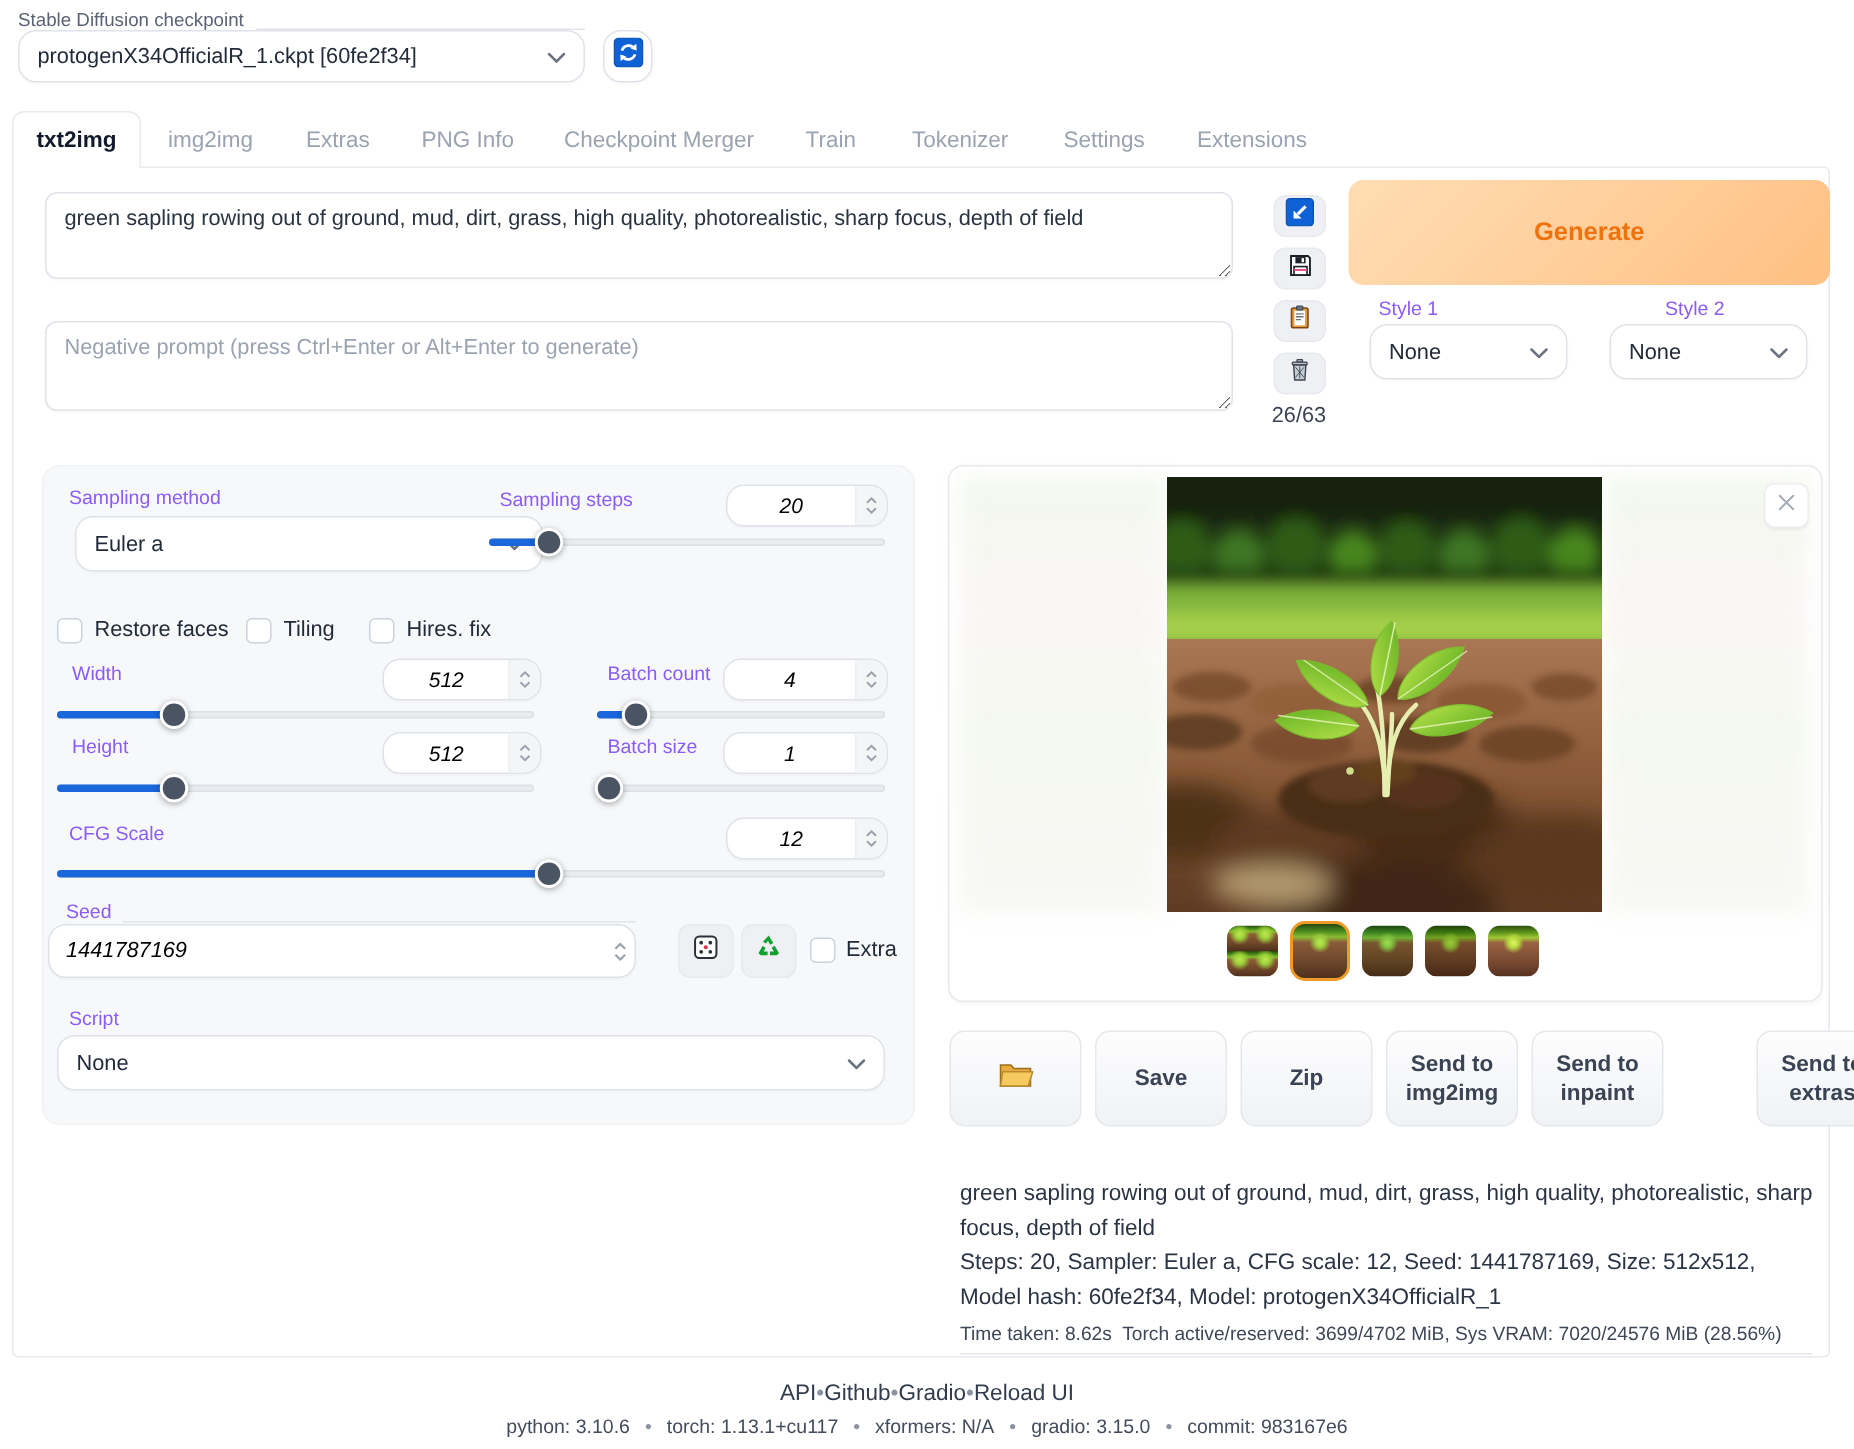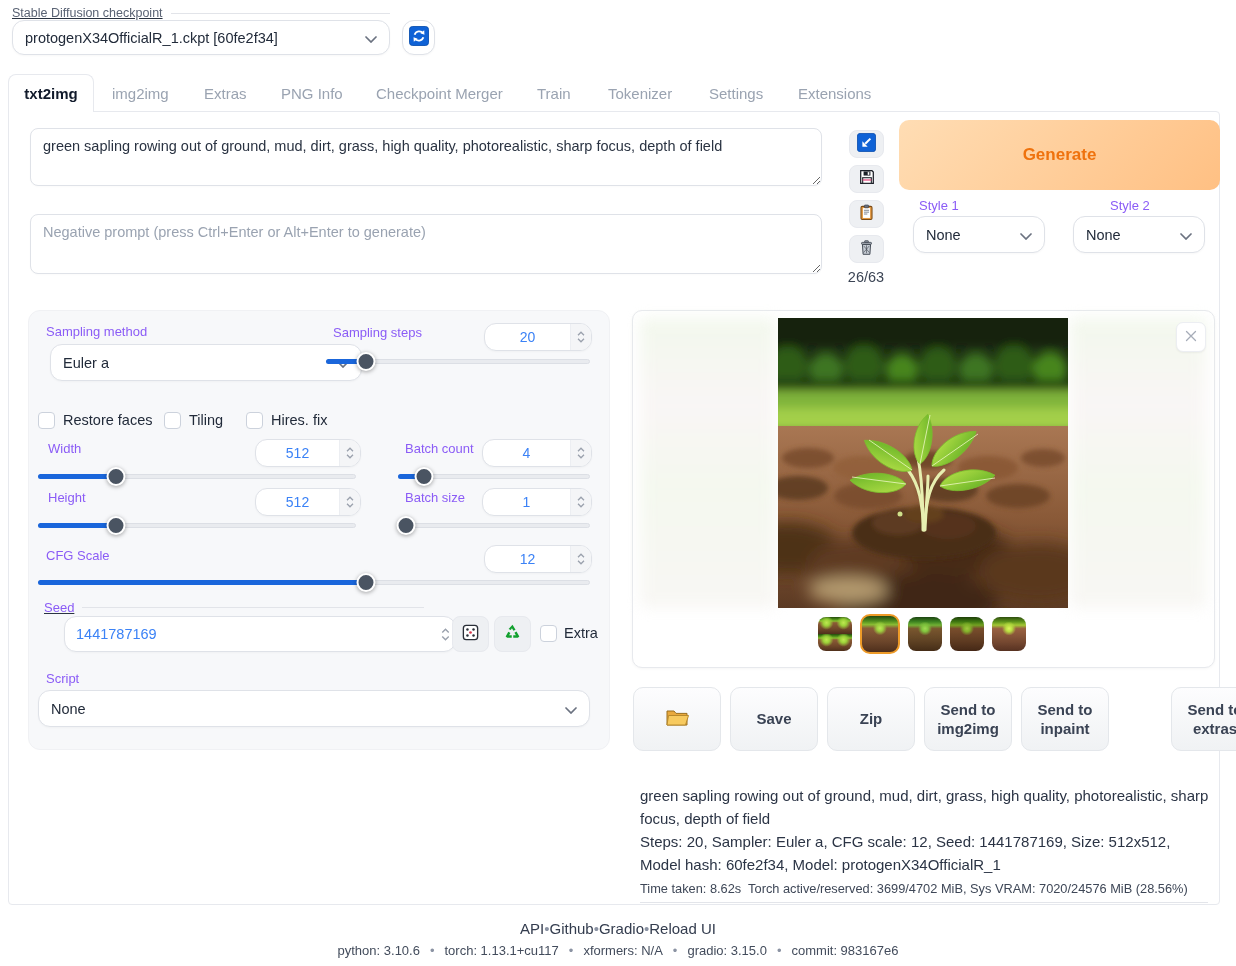--- a/index.html
+++ b/index.html
@@ -1,30 +1,30 @@
 <!DOCTYPE html>
 <html><head>
 <meta charset="utf-8">
 <style>
   html,body{margin:0;padding:0;background:#fff;}
   body{font-family:"Liberation Sans","DejaVu Sans",sans-serif;color:#2a3342;}
   .page{position:relative;width:1236px;height:966px;background:#fff;overflow:hidden;}
   .abs{position:absolute;}
   .lbl{font-size:13px;color:#8b5cf6;}
-  .legend{display:flex;align-items:center;text-decoration:underline;}
+  .legend{display:flex;align-items:flex-end;}
   .legend .line{flex:1;height:1px;background:#e2e4e9;margin-left:8px;}
   .field{background:#fff;border:1px solid #dfe2e8;border-radius:12px;box-sizing:border-box;box-shadow:0 1px 2px rgba(0,0,0,.03);}
   .dd{display:flex;align-items:center;justify-content:space-between;padding:0 12px;font-size:14.5px;color:#222b3a;cursor:pointer;}
   .dd .val{white-space:nowrap;overflow:hidden;}
   .ta{position:absolute;border:1px solid #dfe2e8;border-radius:8px;padding:9px 12px;font-size:14.5px;color:#2a3342;font-family:inherit;box-sizing:border-box;box-shadow:0 1px 2px rgba(0,0,0,.02);outline:none;}
   .ta::placeholder{color:#9aa3b1;}
   .toolbtn{position:absolute;width:35px;height:28px;background:#eef0f3;border:1px solid #e7e9ee;border-radius:8px;display:flex;align-items:center;justify-content:center;cursor:pointer;box-sizing:border-box;}
   .tab-inactive{position:absolute;top:85px;font-size:15px;color:#9aa3b1;cursor:pointer;}
   .num-wrap{position:absolute;display:flex;align-items:stretch;overflow:hidden;}
-  .num-wrap input{border:none;outline:none;flex:1;min-width:0;text-align:center;font-size:14px;color:#3b82f6;font-family:inherit;background:transparent;padding:0;}
+  .num-wrap input{border:none;outline:none;flex:1;min-width:0;text-align:center;font-size:14px;color:#000000;font-family:inherit;background:transparent;padding:0;font-style:italic;}
   .spin{width:20px;display:flex;flex-direction:column;align-items:center;justify-content:center;gap:1px;background:#f4f5f7;border-left:1px solid #eceef2;cursor:pointer;}
   .spin.plain{background:transparent;border-left:none;}
   .slider{position:absolute;height:20px;cursor:pointer;}
   .slider .track{position:absolute;left:0;right:0;top:7px;height:5px;background:#e9ebef;border:1px solid #dcdfe5;border-radius:4px;box-sizing:border-box;}
   .slider .fill{position:absolute;left:0;top:7px;height:5px;background:#1a66db;border-radius:4px;}
   .slider .sthumb{position:absolute;top:0;width:19px;height:19px;border-radius:50%;background:#4a5462;border:2px solid #fff;box-shadow:0 1px 4px rgba(0,0,0,.35);box-sizing:border-box;transform:translateX(-50%);}
   .cb{position:absolute;width:17px;height:17px;background:#fff;border:1.5px solid #ccd2dc;border-radius:4px;box-sizing:border-box;cursor:pointer;}
   .cblbl{position:absolute;font-size:14.5px;color:#222b3a;font-weight:500;}
   .panel{position:absolute;background:#f7f8fa;border:1px solid #f0f1f4;border-radius:12px;}
   .obtn{position:absolute;top:687px;width:88px;height:64px;background:linear-gradient(180deg,#fdfdfe,#f0f2f4);border:1px solid #e4e7eb;border-radius:10px;display:flex;align-items:center;justify-content:center;text-align:center;font-weight:600;font-size:15px;color:#3a4354;line-height:1.3;cursor:pointer;padding:0 6px;box-sizing:border-box;}
@@ -237,21 +237,21 @@
   <div class="slider" style="left:38px;top:573px;width:552px;">
     <div class="track"></div>
       <div class="fill" style="width:59.5%;"></div>
       <div class="sthumb" style="left:59.5%;"></div>
   </div>
 
   <div class="abs legend" style="left:44px;top:600px;width:380px;">
     <span class="lbl">Seed</span>
     <span class="line"></span>
   </div>
-  <div class="num-wrap field" style="left:32px;top:616px;width:392px;height:36px;margin-left:32px;">
+  <div class="num-wrap field" style="left:32px;top:616px;width:392px;height:36px;">
     <input style="text-align: left; padding-left: 11px; font-size: 14.5px;" value="1441787169">
     <span class="spin plain">
         <svg viewBox="0 0 8 12" width="9" height="13">
           <path d="M1 4.2 L4 1.2 L7 4.2 M1 7.8 L4 10.8 L7 7.8" fill="none" stroke="#9aa1ad" stroke-width="1.3"></path>
         </svg>
       </span>
   </div>
   <div class="toolbtn" style="left:452px;top:616px;width:37px;height:36px;">
     <span><svg viewBox="0 0 20 20" width="19" height="19">
           <rect x="2.5" y="2.5" width="15" height="15" rx="3" fill="#fff" stroke="#2a2f38" stroke-width="1.4"></rect>

